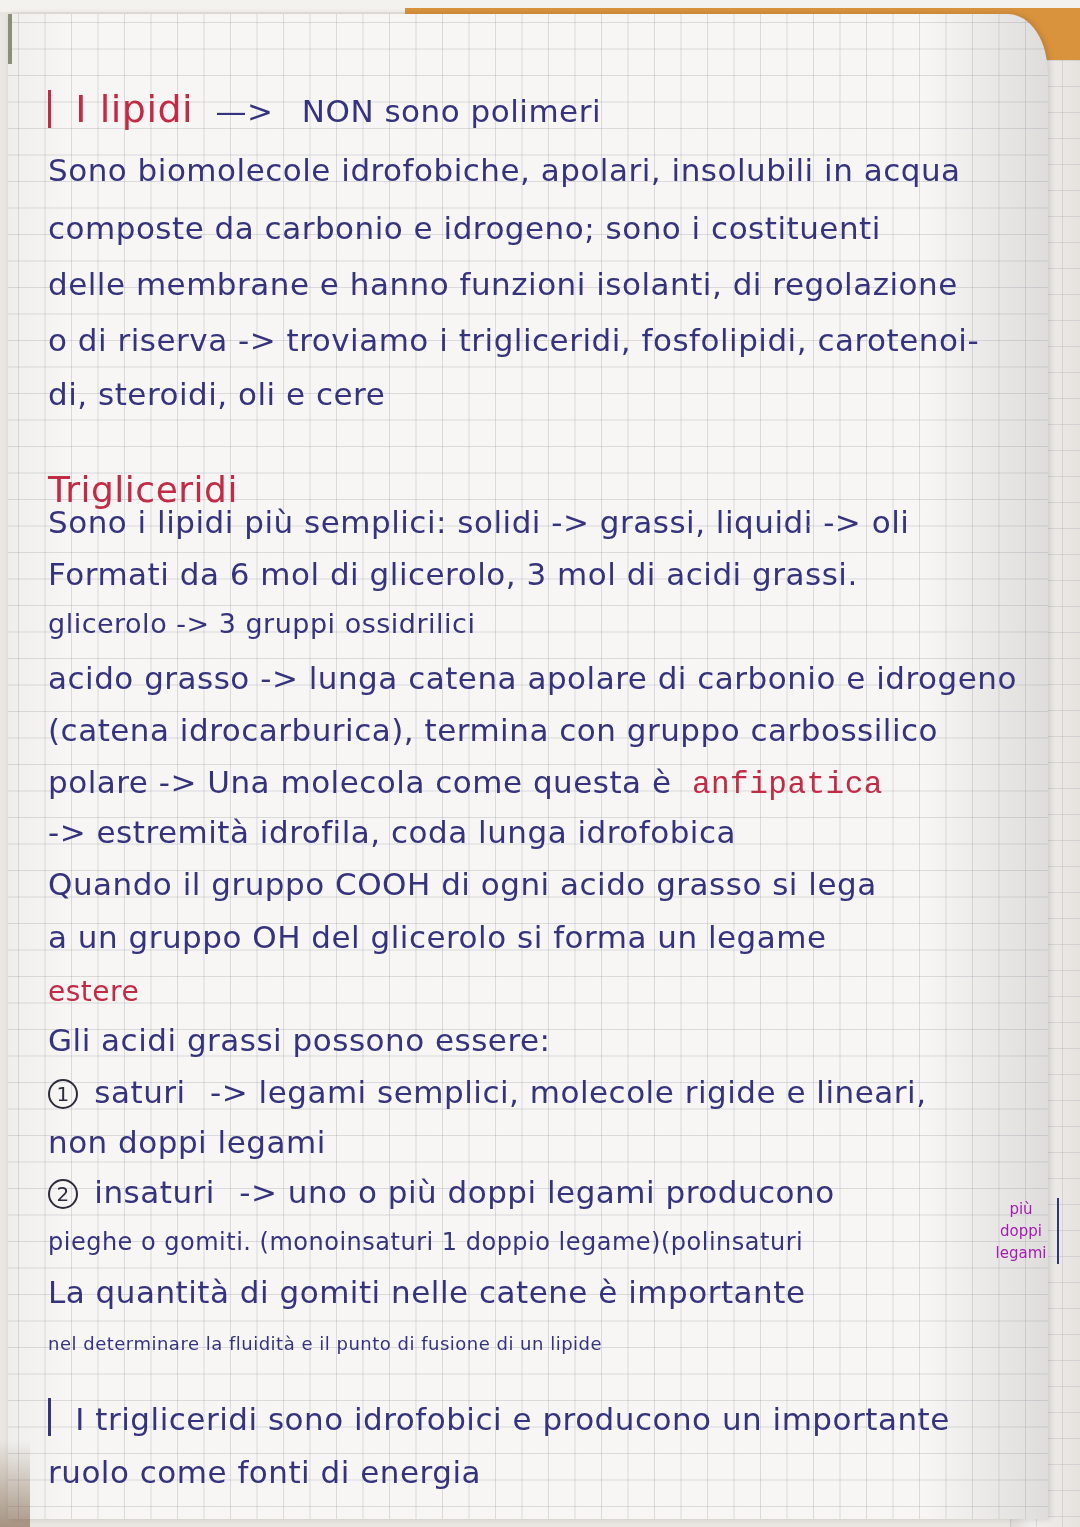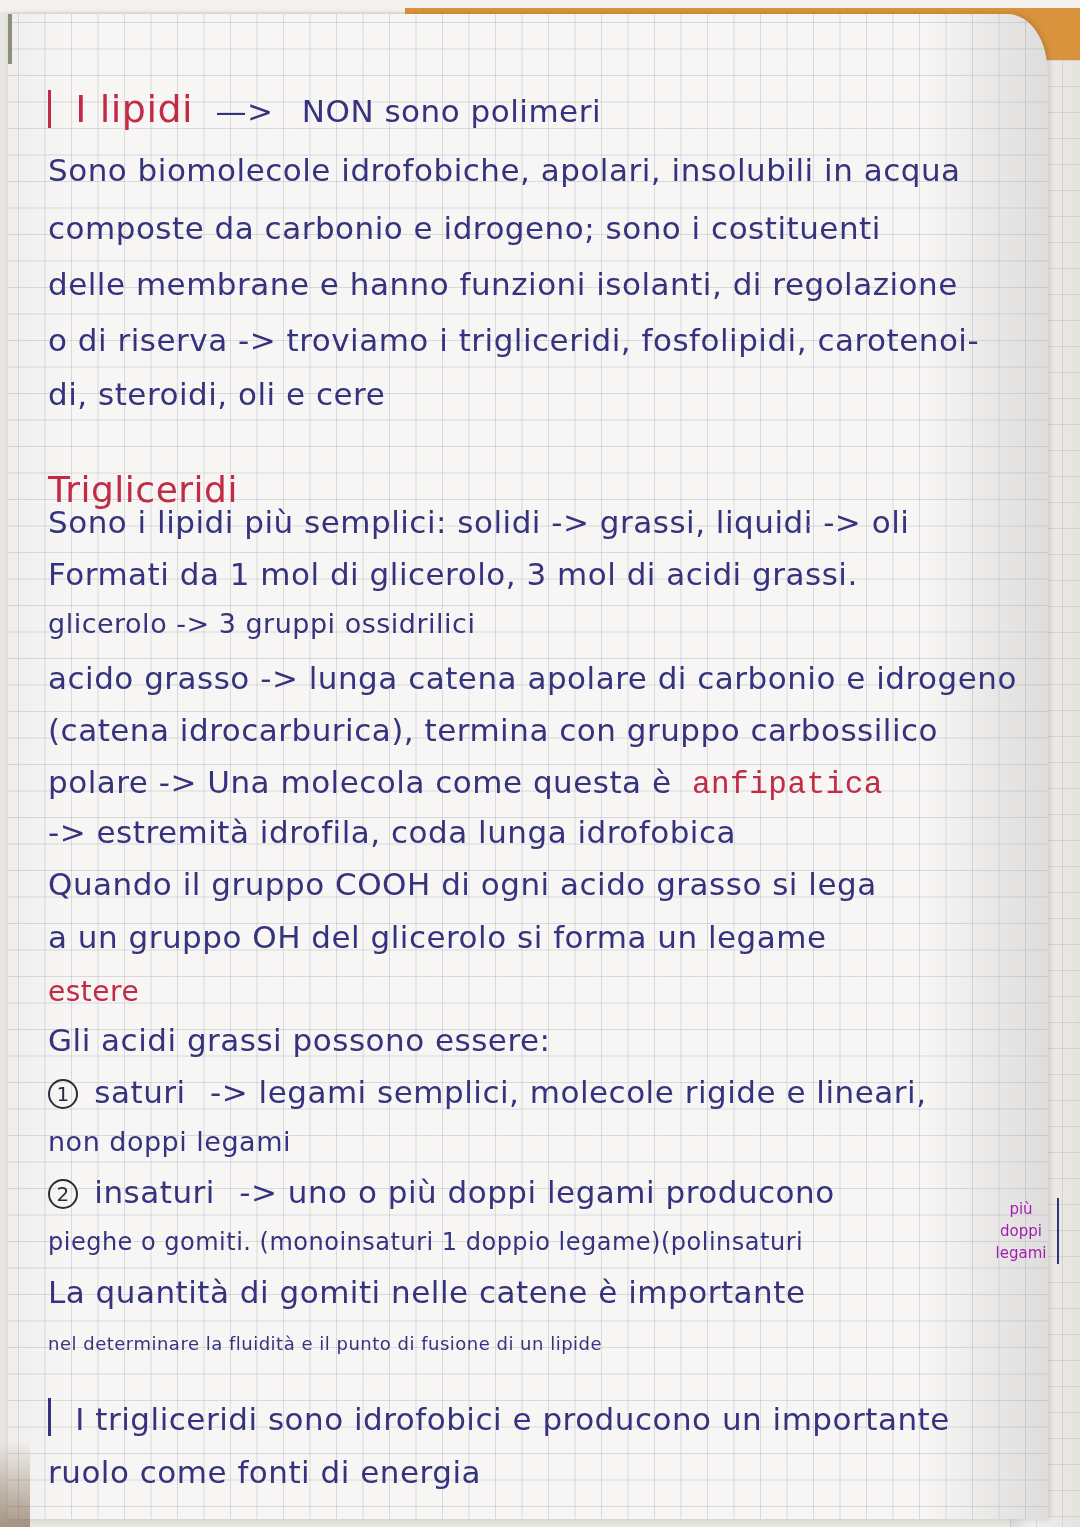--- a/index.html
+++ b/index.html
@@ -138,40 +138,40 @@
     <span style="margin-left:18px;">NON sono polimeri</span>
   </div>
   <div class="line" style="top:76px;">Sono biomolecole idrofobiche, apolari, insolubili in acqua</div>
   <div class="line" style="top:134px;">composte da carbonio e idrogeno; sono i costituenti</div>
   <div class="line" style="top:190px;">delle membrane e hanno funzioni isolanti, di regolazione</div>
   <div class="line" style="top:246px;">o di riserva -&gt; troviamo i trigliceridi, fosfolipidi, carotenoi-</div>
   <div class="line" style="top:300px;">di, steroidi, oli e cere</div>
 
   <div class="line red" style="top:396px; font-size:36px;">Trigliceridi</div>
   <div class="line" style="top:428px;">Sono i lipidi più semplici: solidi -&gt; grassi, liquidi -&gt; oli</div>
-  <div class="line" style="top:480px;">Formati da 1 mol di glicerolo, 3 mol di acidi grassi.</div>
+  <div class="line" style="top:480px;">Formati da 6 mol di glicerolo, 3 mol di acidi grassi.</div>
   <div class="line" style="top:530px; font-size:27px;">glicerolo -&gt; 3 gruppi ossidrilici</div>
   <div class="line" style="top:584px;">acido grasso -&gt; lunga catena apolare di carbonio e idrogeno</div>
   <div class="line" style="top:636px;">(catena idrocarburica), termina con gruppo carbossilico</div>
   <div class="line" style="top:688px;">
     <span>polare -&gt; Una molecola come questa è</span>
     <span class="red" style="margin-left:10px;font-family:Liberation Mono, monospace;">anfipatica</span>
   </div>
   <div class="line" style="top:738px;">-&gt; estremità idrofila, coda lunga idrofobica</div>
   <div class="line" style="top:790px;">Quando il gruppo COOH di ogni acido grasso si lega</div>
   <div class="line" style="top:843px;">a un gruppo OH del glicerolo si forma un legame</div>
   <div class="line red" style="top:898px; font-size:28px;">estere</div>
 
   <div class="line" style="top:946px;">Gli acidi grassi possono essere:</div>
   <div class="line" style="top:998px;">
     <span class="circled">1</span>
     <span>saturi</span>
     <span style="margin-left:14px;">-&gt; legami semplici, molecole rigide e lineari,</span>
   </div>
-  <div class="line" style="top:1048px; font-size:27px;text-align:center;">non doppi legami</div>
+  <div class="line" style="top:1048px; font-size:31px;text-align:center;">non doppi legami</div>
   <div class="line" style="top:1098px;">
     <span class="circled">2</span>
     <span>insaturi</span>
     <span style="margin-left:14px;">-&gt; uno o più doppi legami producono</span>
   </div>
   <div class="line" style="top:1148px; font-size:24px;">pieghe o gomiti. (monoinsaturi 1 doppio legame)(polinsaturi</div>
   <div class="line" style="top:1198px;">La quantità di gomiti nelle catene è importante</div>
   <div class="line" style="top:1250px; font-size:18px;">nel determinare la fluidità e il punto di fusione di un lipide</div>
 
   <div class="line" style="top:1325px;">

